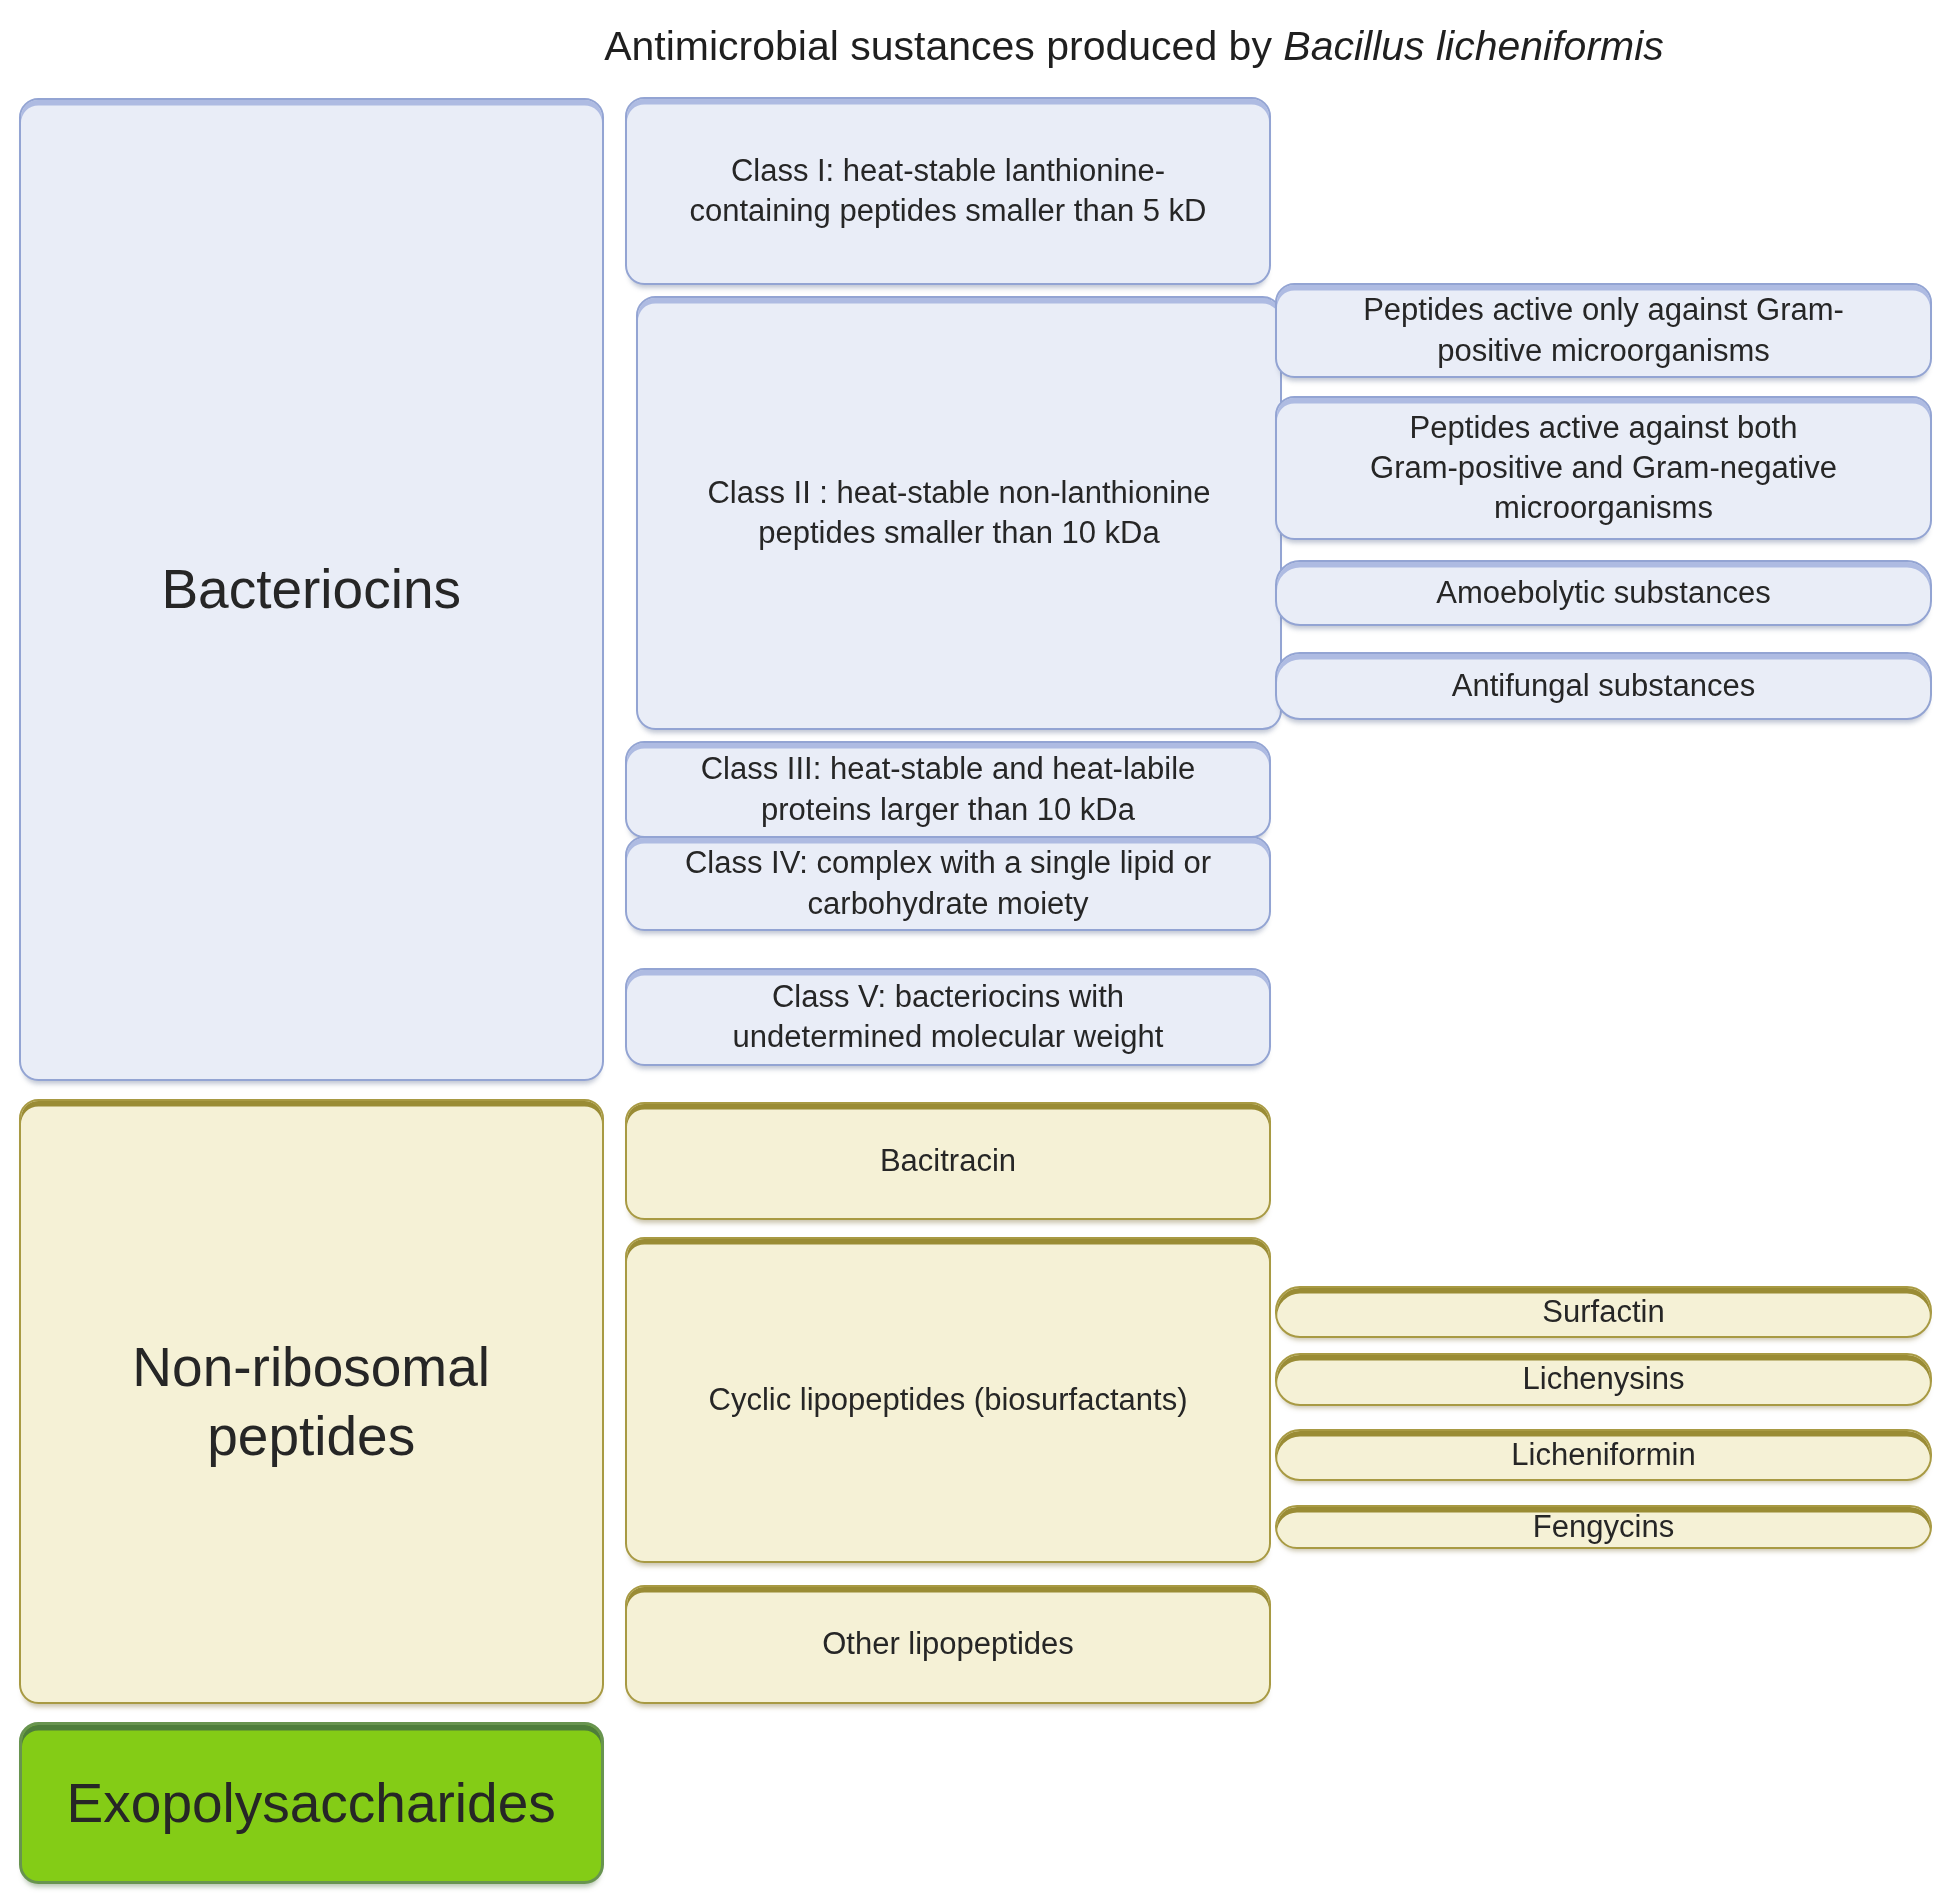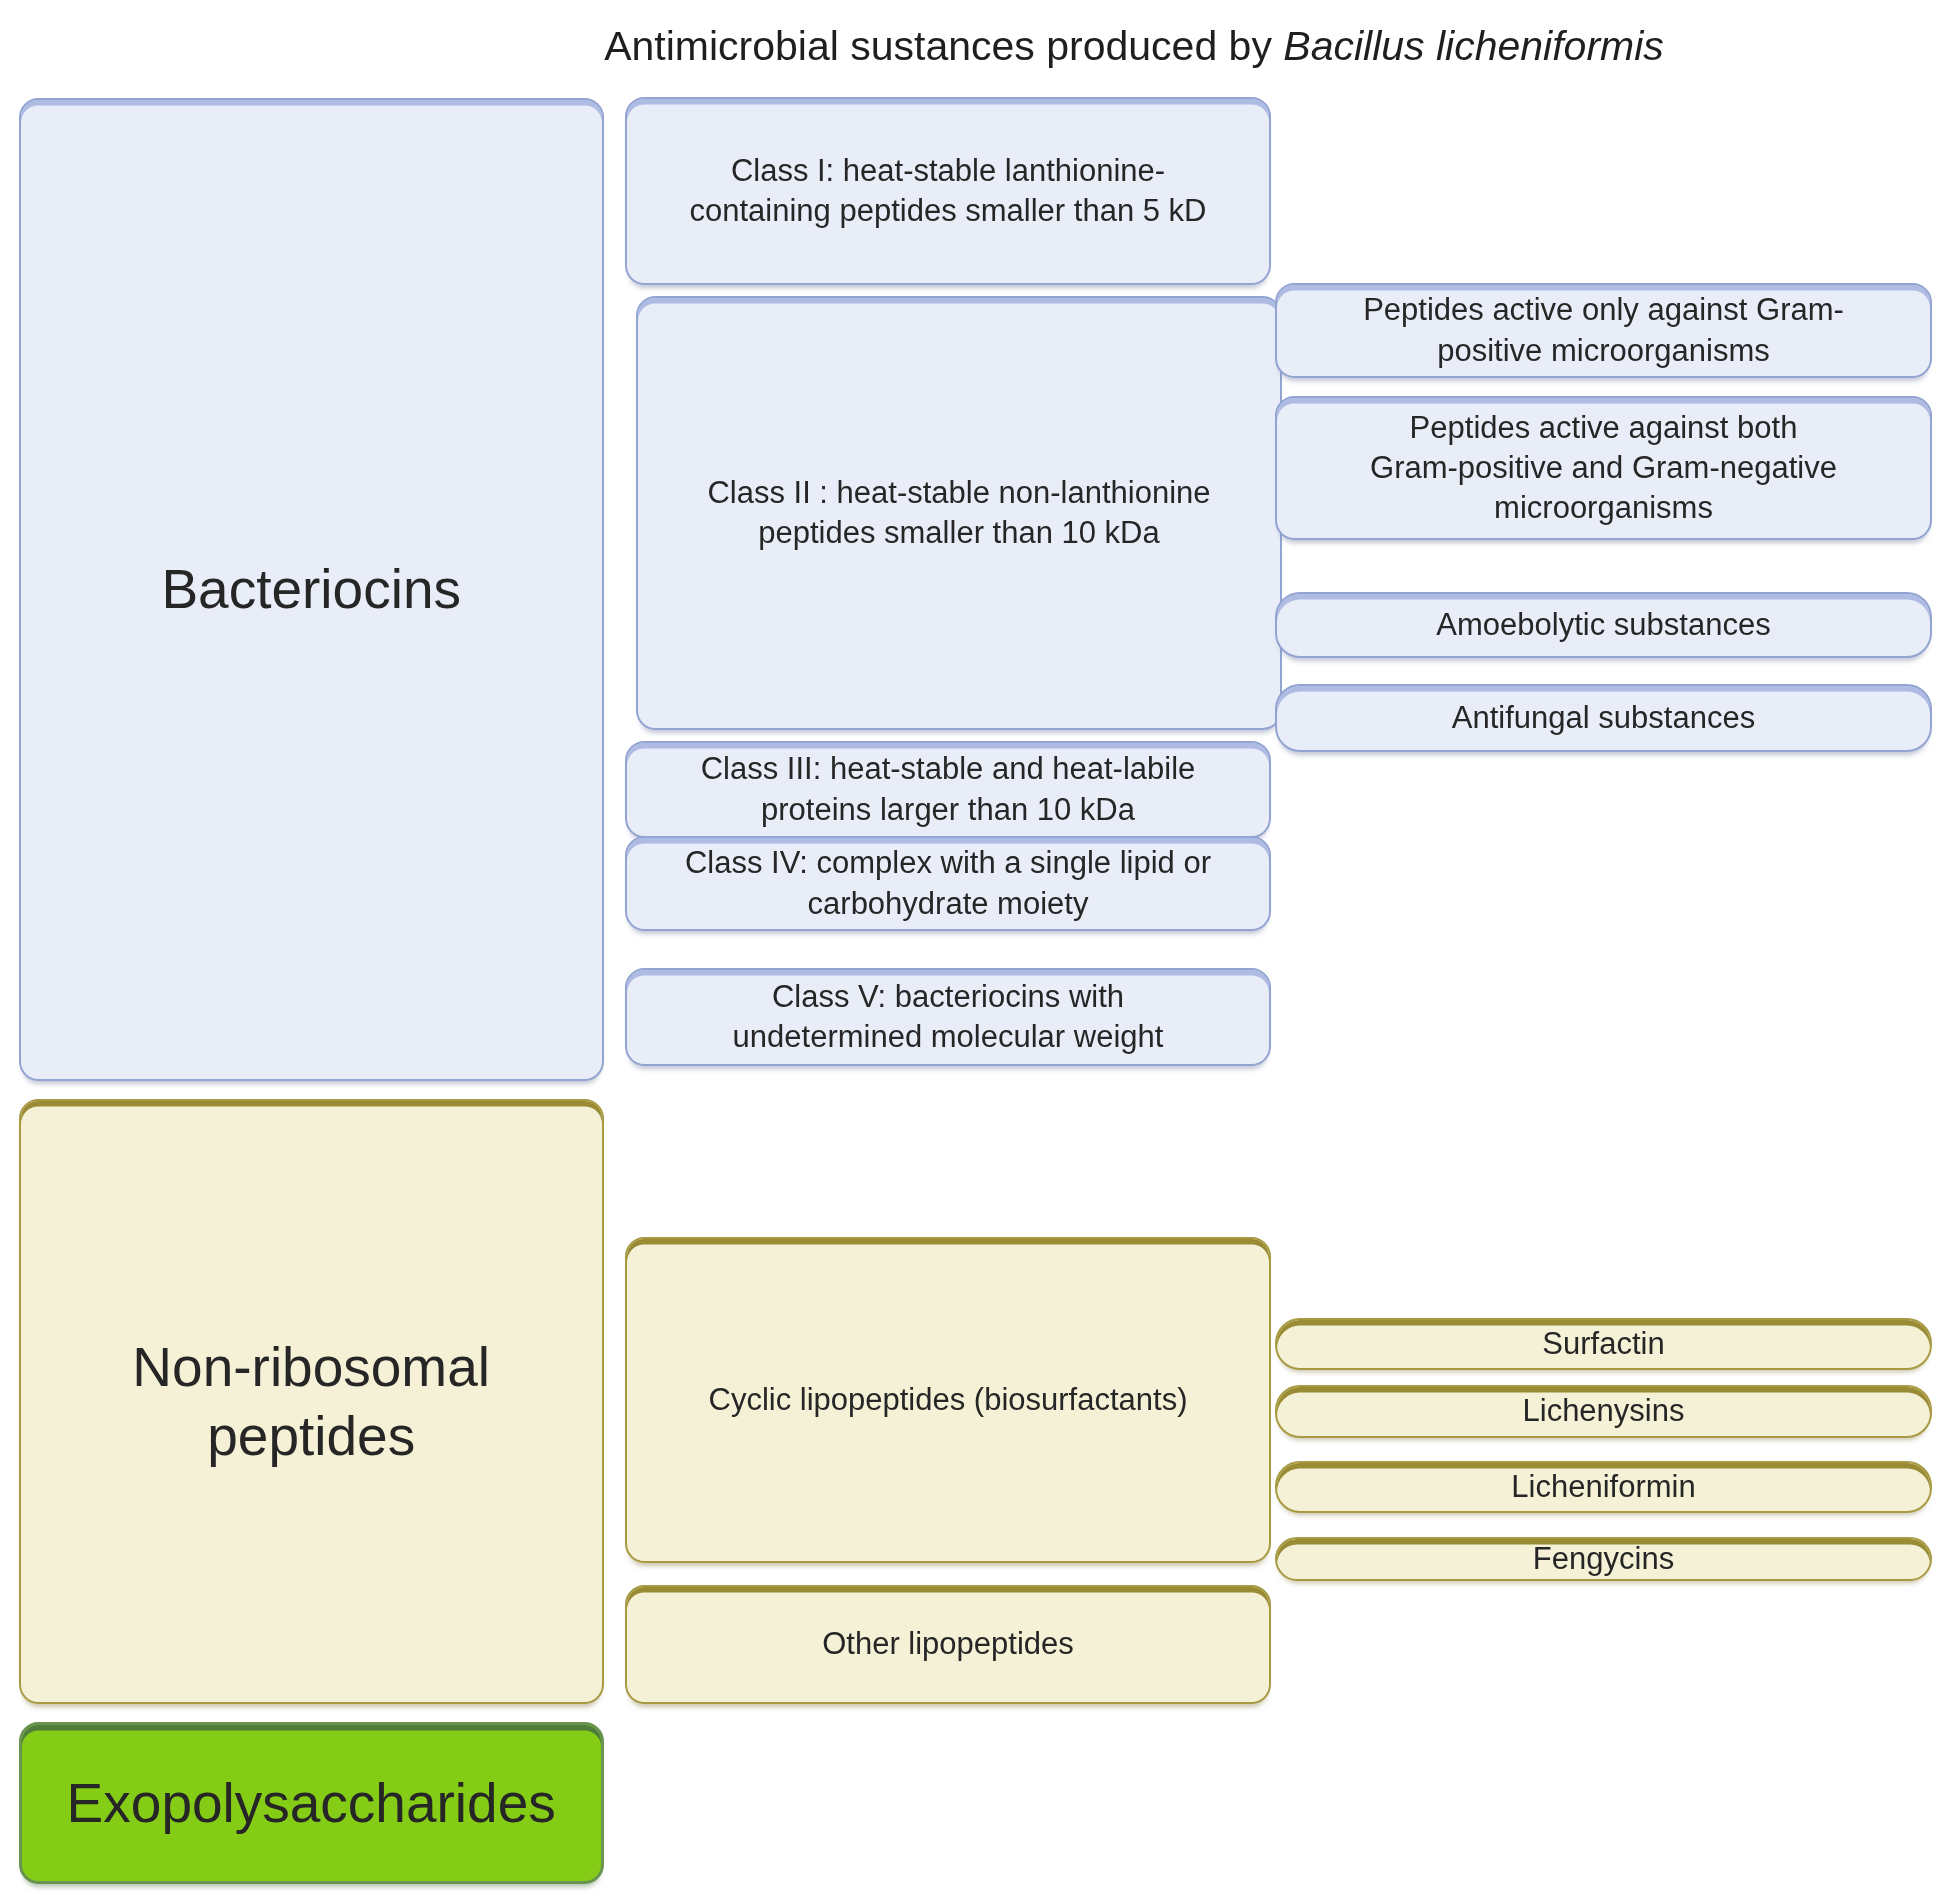--- a/index.html
+++ b/index.html
@@ -44,21 +44,21 @@
     background:#f5f1d6;
     border:2.8px solid #a89a43;
     box-shadow: inset 0 5.5px 0 #9a8c35, 0 6.2px 5.5px -4.1px rgba(150,138,90,0.5);
   }
   .green{
     background:#84cc16;
     border:3.5px solid #68944f;
     box-shadow: inset 0 5.5px 0 #4e7d3b, 0 6.2px 5.5px -4.1px rgba(110,140,100,0.5);
   }
   .section-label{font-size:55px; line-height:1.25;}
-  .pill{border-radius:25px; padding:1.4px 14px;margin-top:32px;}
+  .pill{border-radius:25px; padding:1.4px 14px;}
 
   
   #box-class1 .tw{max-width:539px;}
   #box-class2 .tw{max-width:518px;}
   #box-class5 .tw{max-width:484px;}
   #box-gram-pos .tw{max-width:553px;}
   #box-gram-both .tw{max-width:484px;}
   #box-nonribosomal .tw{max-width:359px;}
 </style>
 </head>
@@ -109,20 +109,23 @@
   </div>
 
   <div class="box blue pill" id="box-amoebolytic" style="left:1275px;top:560px;width:657px;height:66px">
     <span class="tw">Amoebolytic substances</span>
   </div>
 
   <div class="box blue pill" id="box-antifungal" style="left:1275px;top:652px;width:657px;height:68px">
     <span class="tw">Antifungal substances</span>
   </div>
 
+  <div class="box yellow" id="box-bacitracin" style="left:625px;top:1102px;width:646px;height:118px">
+    <span class="tw">Bacitracin</span>
+  </div>
 
   <div class="box yellow" id="box-cyclic" style="left:625px;top:1237px;width:646px;height:326px">
     <span class="tw">Cyclic lipopeptides (biosurfactants)</span>
   </div>
 
   <div class="box yellow" id="box-other-lipopeptides" style="left:625px;top:1585px;width:646px;height:119px">
     <span class="tw">Other lipopeptides</span>
   </div>
 
   <div class="box yellow pill" id="box-surfactin" style="left:1275px;top:1286px;width:657px;height:52px">

